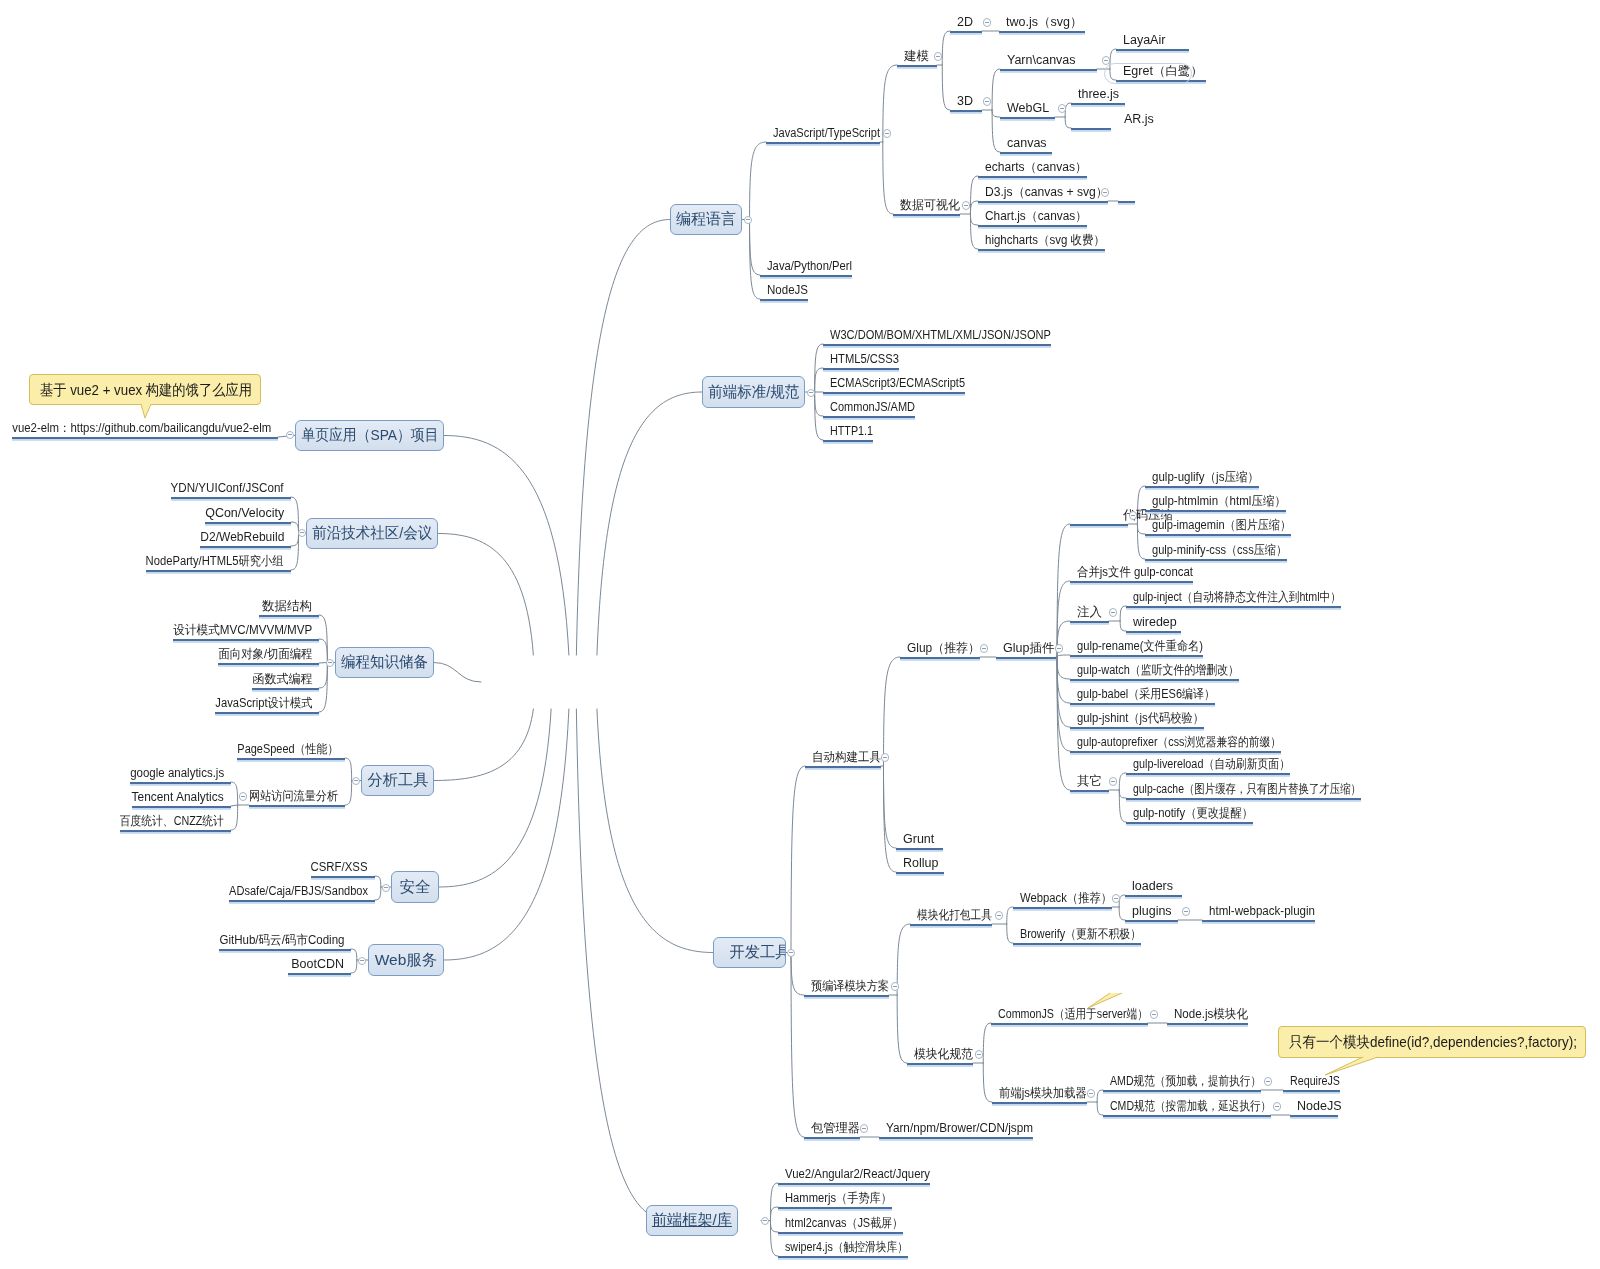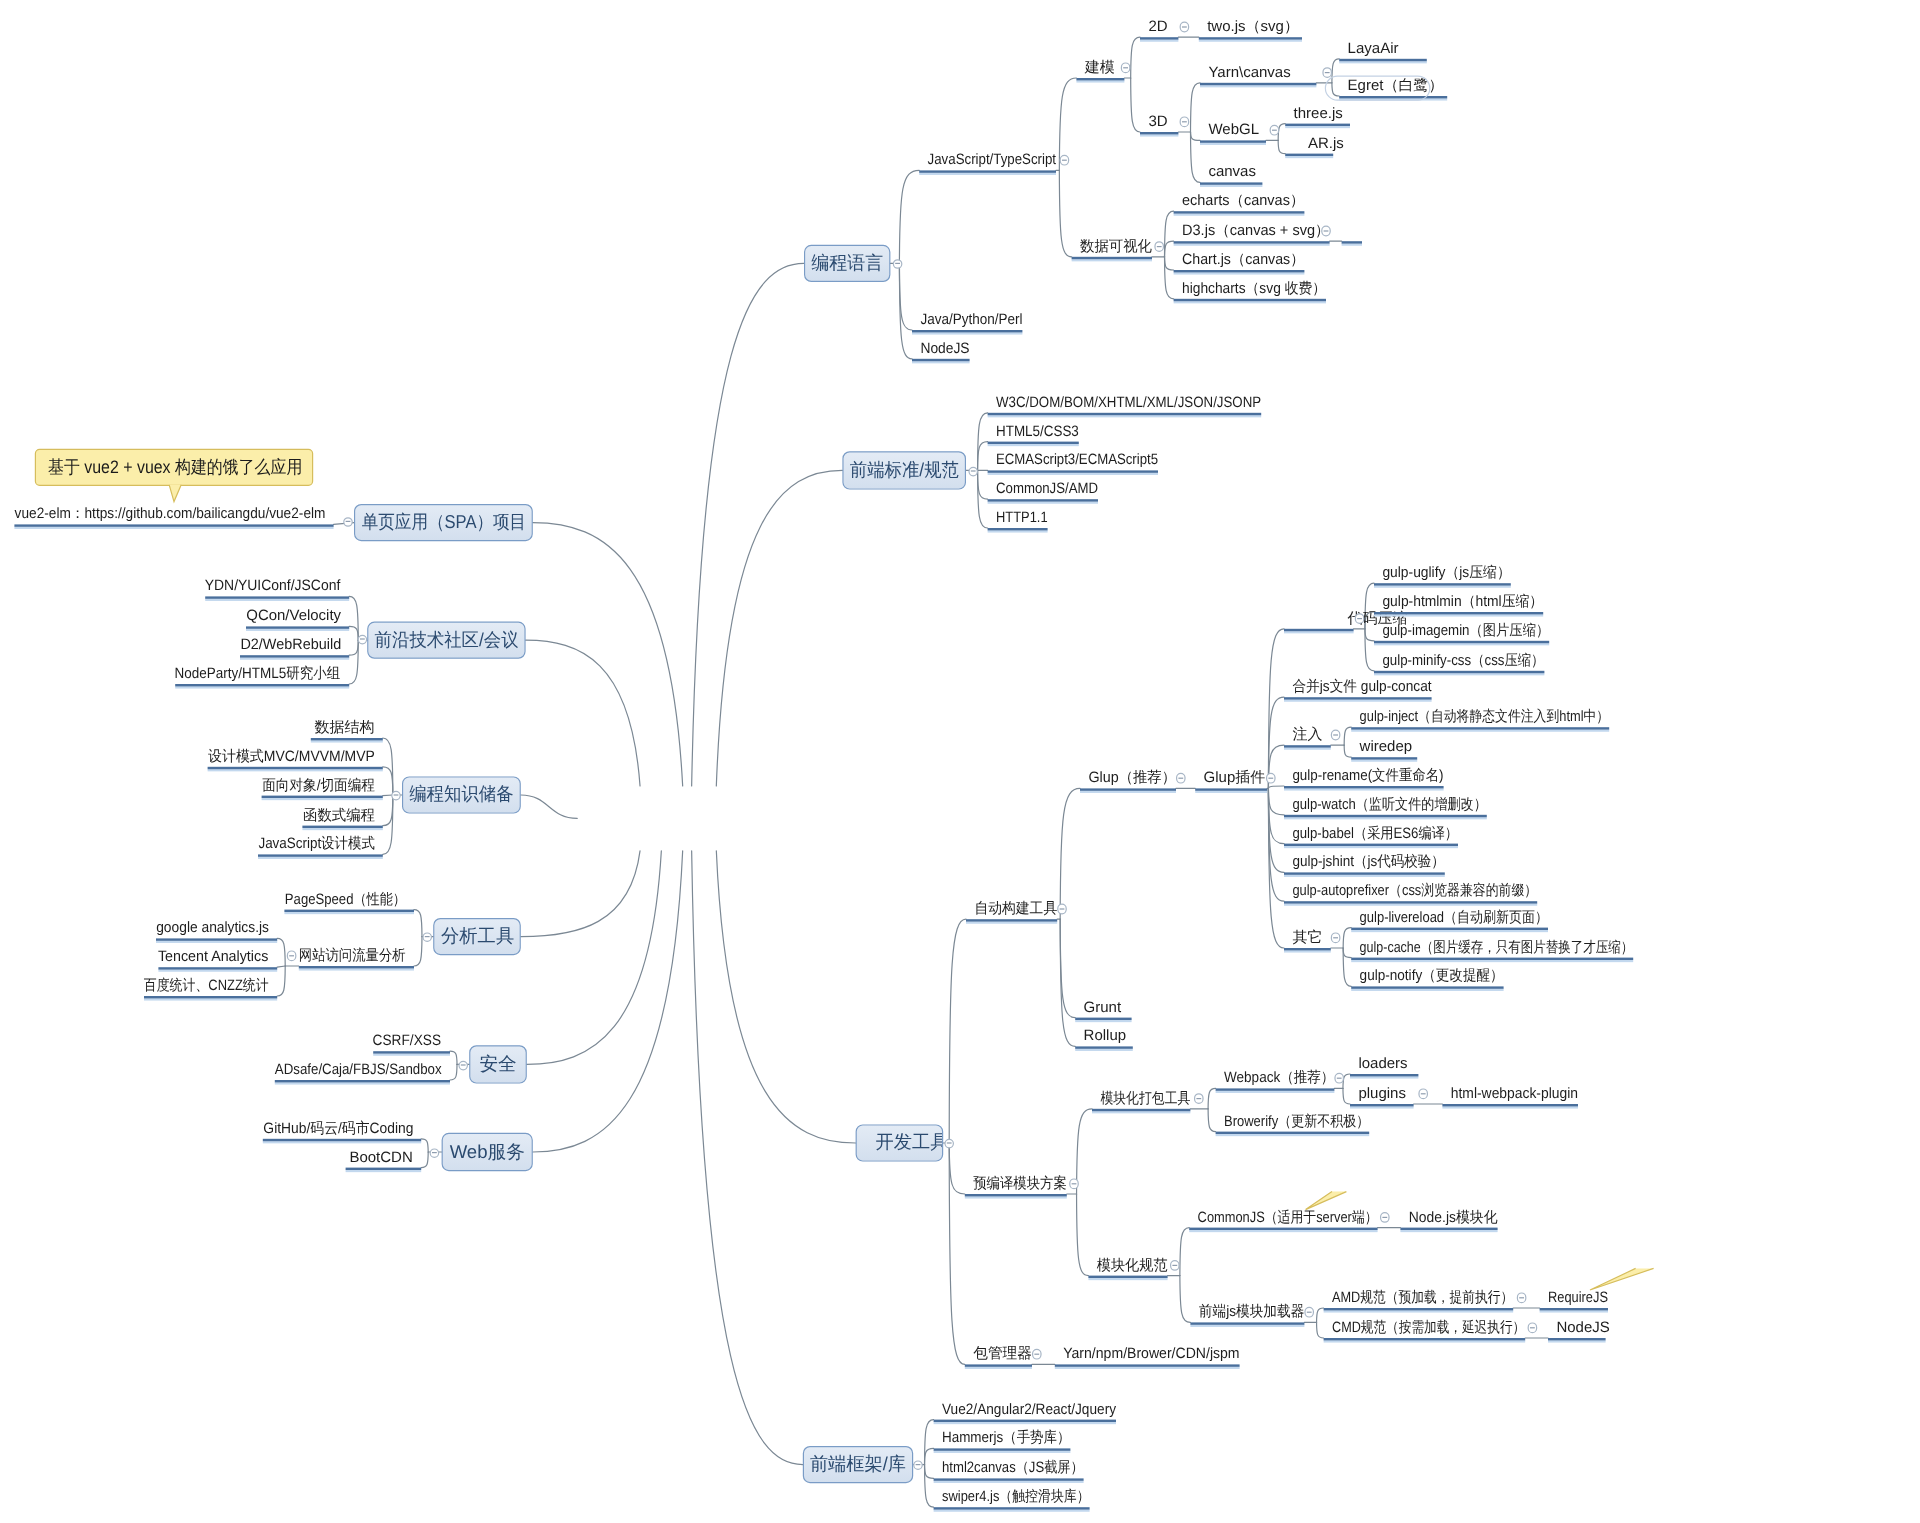--- a/index.html
+++ b/index.html
@@ -199,21 +199,21 @@
     <div class="leaf" style="top: 65px; left: 1123px; transform-origin: left top;">Egret（白鹭）</div>
     <div class="outl" style="left: 1104px; top: 63px; width: 88px; height: 21px;"></div>
     <div class="ul" style="left: 1000px; top: 117px; width: 55px;"></div>
     <div class="leaf" style="top: 102px; left: 1007px; transform-origin: left top;">WebGL</div>
     <div class="coll" style="left: 1057.75px; top: 104.25px;">
       <i></i>
     </div>
     <div class="ul" style="left: 1071px; top: 103px; width: 54px;"></div>
     <div class="leaf" style="top: 88px; left: 1078px; transform-origin: left top;">three.js</div>
     <div class="ul" style="left: 1071px; top: 128px; width: 40px;"></div>
-    <div class="leaf" style="top: 113px; left: 1090px; transform-origin: left top;">AR.js</div>
+    <div class="leaf" style="top: 113px; left: 1124px; transform-origin: left top;">AR.js</div>
     <div class="ul" style="left: 1000px; top: 152px; width: 52px;"></div>
     <div class="leaf" style="top: 137px; left: 1007px; transform-origin: left top;">canvas</div>
     <div class="ul" style="left: 893px; top: 214px; width: 67px;"></div>
     <div class="leaf" style="top: 199px; left: 900px; transform-origin: left top; transform: scaleX(0.96);">数据可视化</div>
     <div class="coll" style="left: 961.75px; top: 201.25px;">
       <i></i>
     </div>
     <div class="ul" style="left: 978px; top: 176px; width: 109px;"></div>
     <div class="leaf" style="top: 161px; left: 985px; transform-origin: left top; transform: scaleX(0.9658);">echarts（canvas）</div>
     <div class="ul" style="left: 978px; top: 201px; width: 130px;"></div>
@@ -373,21 +373,21 @@
     </div>
     <div class="ul" style="left: 1290px; top: 1115px; width: 48px;"></div>
     <div class="leaf" style="top: 1100px; left: 1297px; transform-origin: left top;">NodeJS</div>
     <div class="ul" style="left: 804px; top: 1137px; width: 56px;"></div>
     <div class="leaf" style="top: 1122px; left: 811px; transform-origin: left top; transform: scaleX(0.98);">包管理器</div>
     <div class="coll" style="left: 859.75px; top: 1124.25px;">
       <i></i>
     </div>
     <div class="ul" style="left: 879px; top: 1137px; width: 154px;"></div>
     <div class="leaf" style="top: 1122px; left: 886px; transform-origin: left top; transform: scaleX(0.9377);">Yarn/npm/Brower/CDN/jspm</div>
-    <div class="boxnode" style="left: 669px; top: 1205px; width: 92px; height: 31px;">
+    <div class="boxnode" style="left: 646px; top: 1205px; width: 92px; height: 31px; text-decoration: underline;">
       <span style="transform: scaleX(0.9778);">前端框架/库</span>
     </div>
     <div class="coll" style="left: 760.75px; top: 1216.75px;">
       <i></i>
     </div>
     <div class="ul" style="left: 778px; top: 1183px; width: 152px;"></div>
     <div class="leaf" style="top: 1168px; left: 785px; transform-origin: left top; transform: scaleX(0.9099);">Vue2/Angular2/React/Jquery</div>
     <div class="ul" style="left: 778px; top: 1207px; width: 114px;"></div>
     <div class="leaf" style="top: 1192px; left: 785px; transform-origin: left top; transform: scaleX(0.8957);">Hammerjs（手势库）</div>
     <div class="ul" style="left: 778px; top: 1232px; width: 125px;"></div>
@@ -473,17 +473,18 @@
     <div class="leaf" style="top: 958px; left: 291.203px; transform-origin: right top;">BootCDN</div>
     <div class="note" style="left: 29px; top: 374px; width: 232px; height: 31px; font-size: 15px;"><span style="white-space: nowrap; transform: scaleX(0.8846);">基于 vue2 + vuex 构建的饿了么应用</span></div>
     <div style="position: absolute; left: 138px; top: 401px; width: 16px; height: 20px;"><svg width="16" height="20" viewBox="0 0 16 20" style="overflow: visible;">
         <polygon points="3,3 13,3 7,17" fill="#fbeeaa" stroke="none"></polygon>
         <path d="M3,3L7,17L13,3" fill="none" stroke="#d6bd5c" stroke-width="1"></path>
       </svg></div>
     <div style="position: absolute; left: 1085px; top: 990px; width: 40px; height: 21px;"><svg width="40" height="21" viewBox="0 0 40 21" style="overflow: visible;">
         <polygon points="25,3 37,3 3,18" fill="#fbeeaa" stroke="none"></polygon>
         <path d="M25,3L3,18L37,3" fill="none" stroke="#d6bd5c" stroke-width="1"></path>
       </svg></div>
+    <div class="note" style="left: 1278px; top: 1026px; width: 308px; height: 32px; font-size: 15px;"><span style="white-space: nowrap; transform: scaleX(0.8996);">只有一个模块define(id?,dependencies?,factory);</span></div>
     <div style="position: absolute; left: 1322px; top: 1054px; width: 59px; height: 24px;"><svg width="59" height="24" viewBox="0 0 59 24" style="overflow: visible;">
         <polygon points="41,3 56,3 3,21" fill="#fbeeaa" stroke="none"></polygon>
         <path d="M41,3L3,21L56,3" fill="none" stroke="#d6bd5c" stroke-width="1"></path>
       </svg></div>
   </div>
 
 </body></html>

